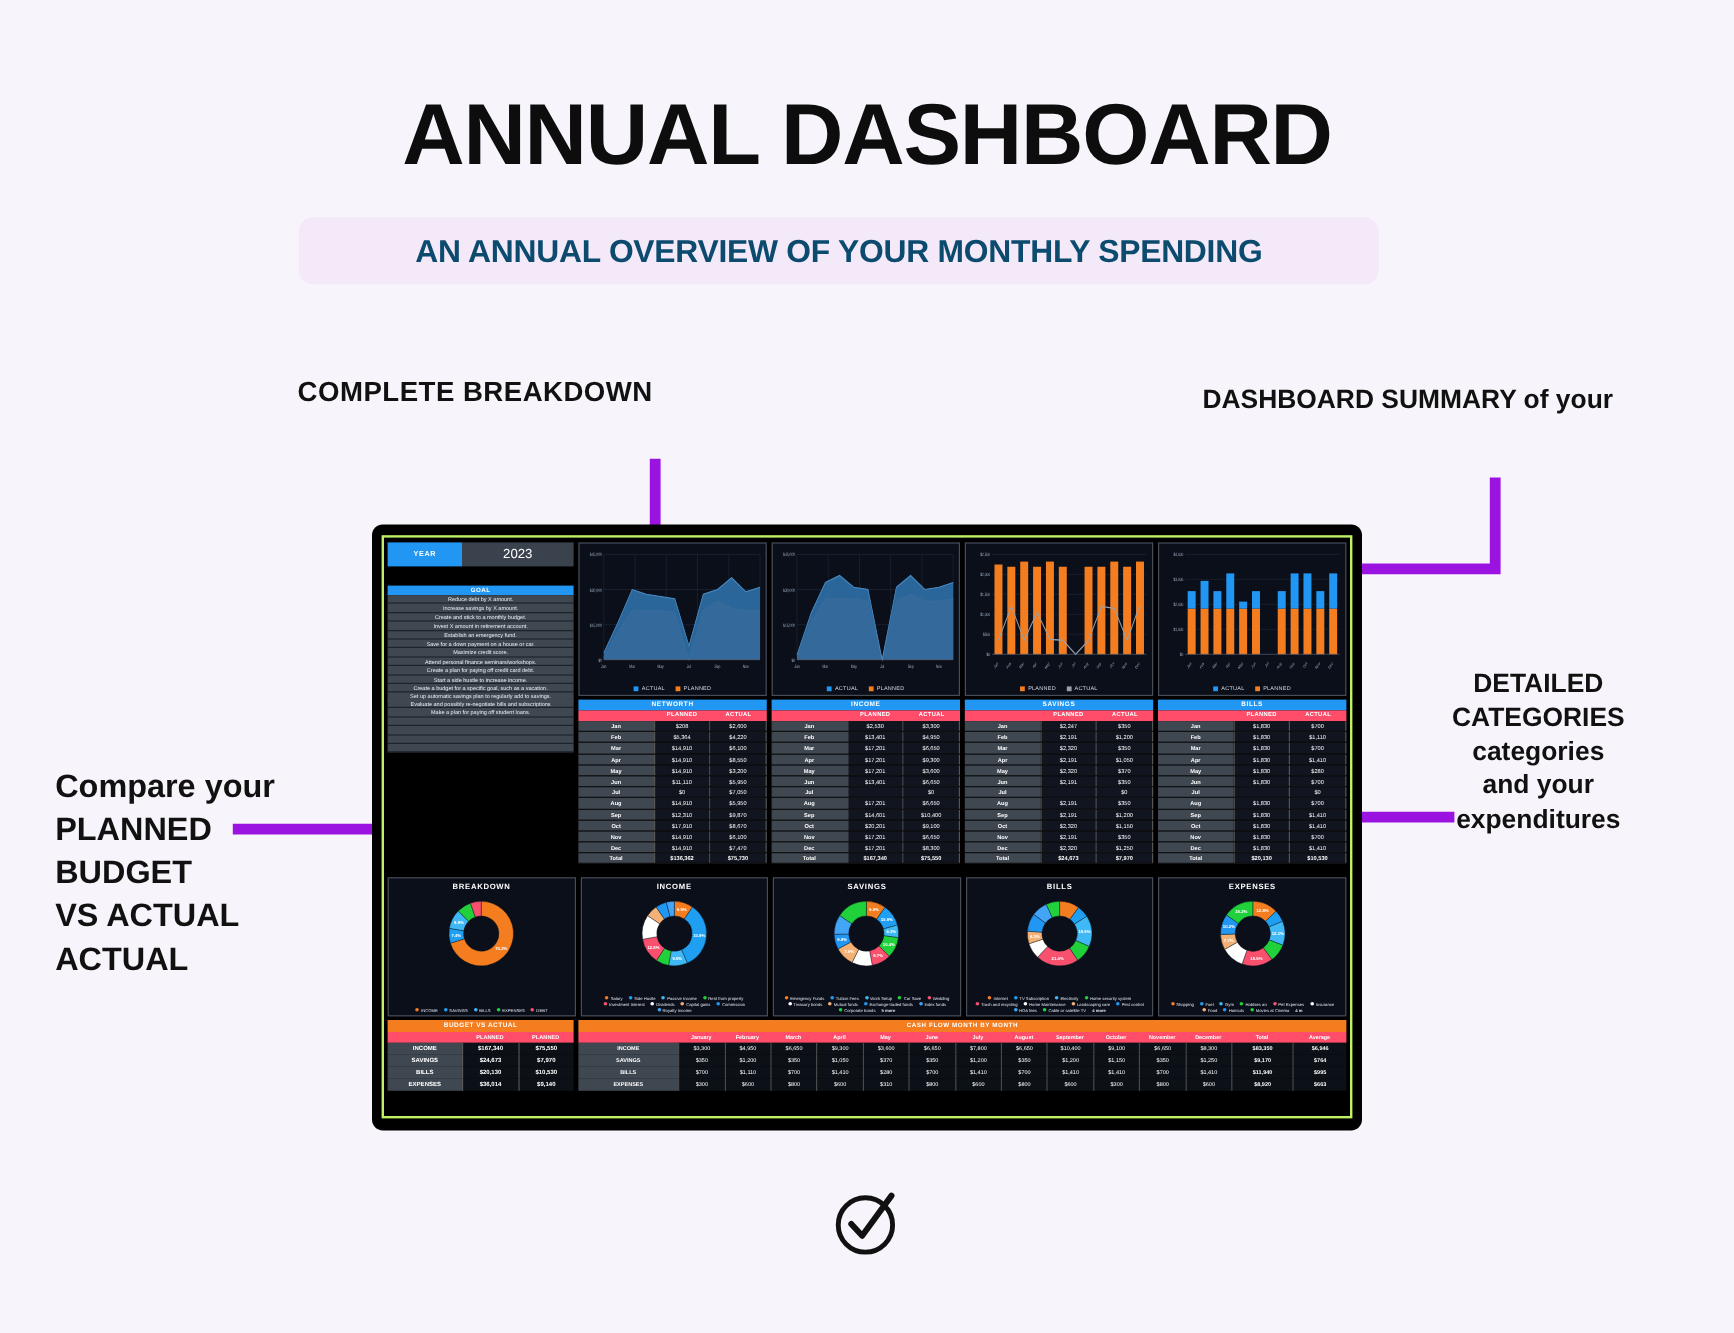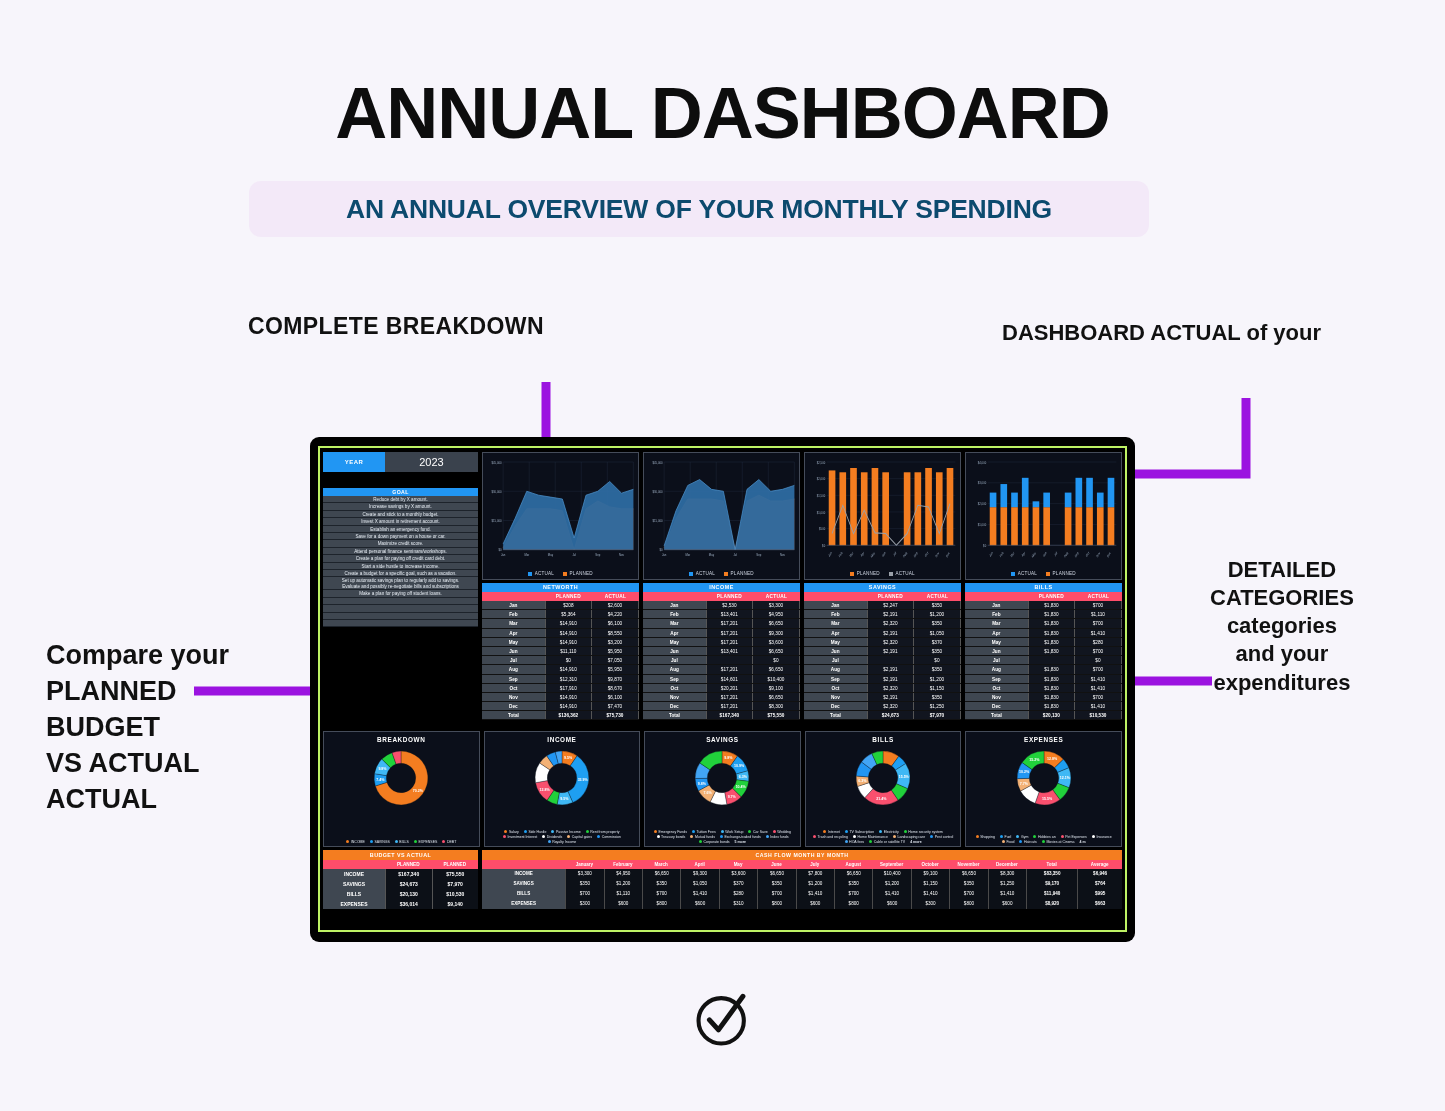--- a/index.html
+++ b/index.html
@@ -136,21 +136,21 @@
 
 <div id="promo-sub-wrap">
   <div id="promo-sub">AN ANNUAL OVERVIEW OF YOUR MONTHLY SPENDING</div>
 </div>
 
 <div class="callout" id="callout-breakdown">
   <div class="l1">COMPLETE  BREAKDOWN</div>
 </div>
 
 <div class="callout" id="callout-summary">
-  <div>DASHBOARD  ACTUAL of your</div>
+  <div>DASHBOARD  SUMMARY of your</div>
 </div>
 
 <div class="callout" id="callout-detailed">
   <div>DETAILED</div>
   <div>CATEGORIES</div>
   <div> categories</div>
   <div>and  your</div>
   <div>expenditures</div>
 </div>
 

